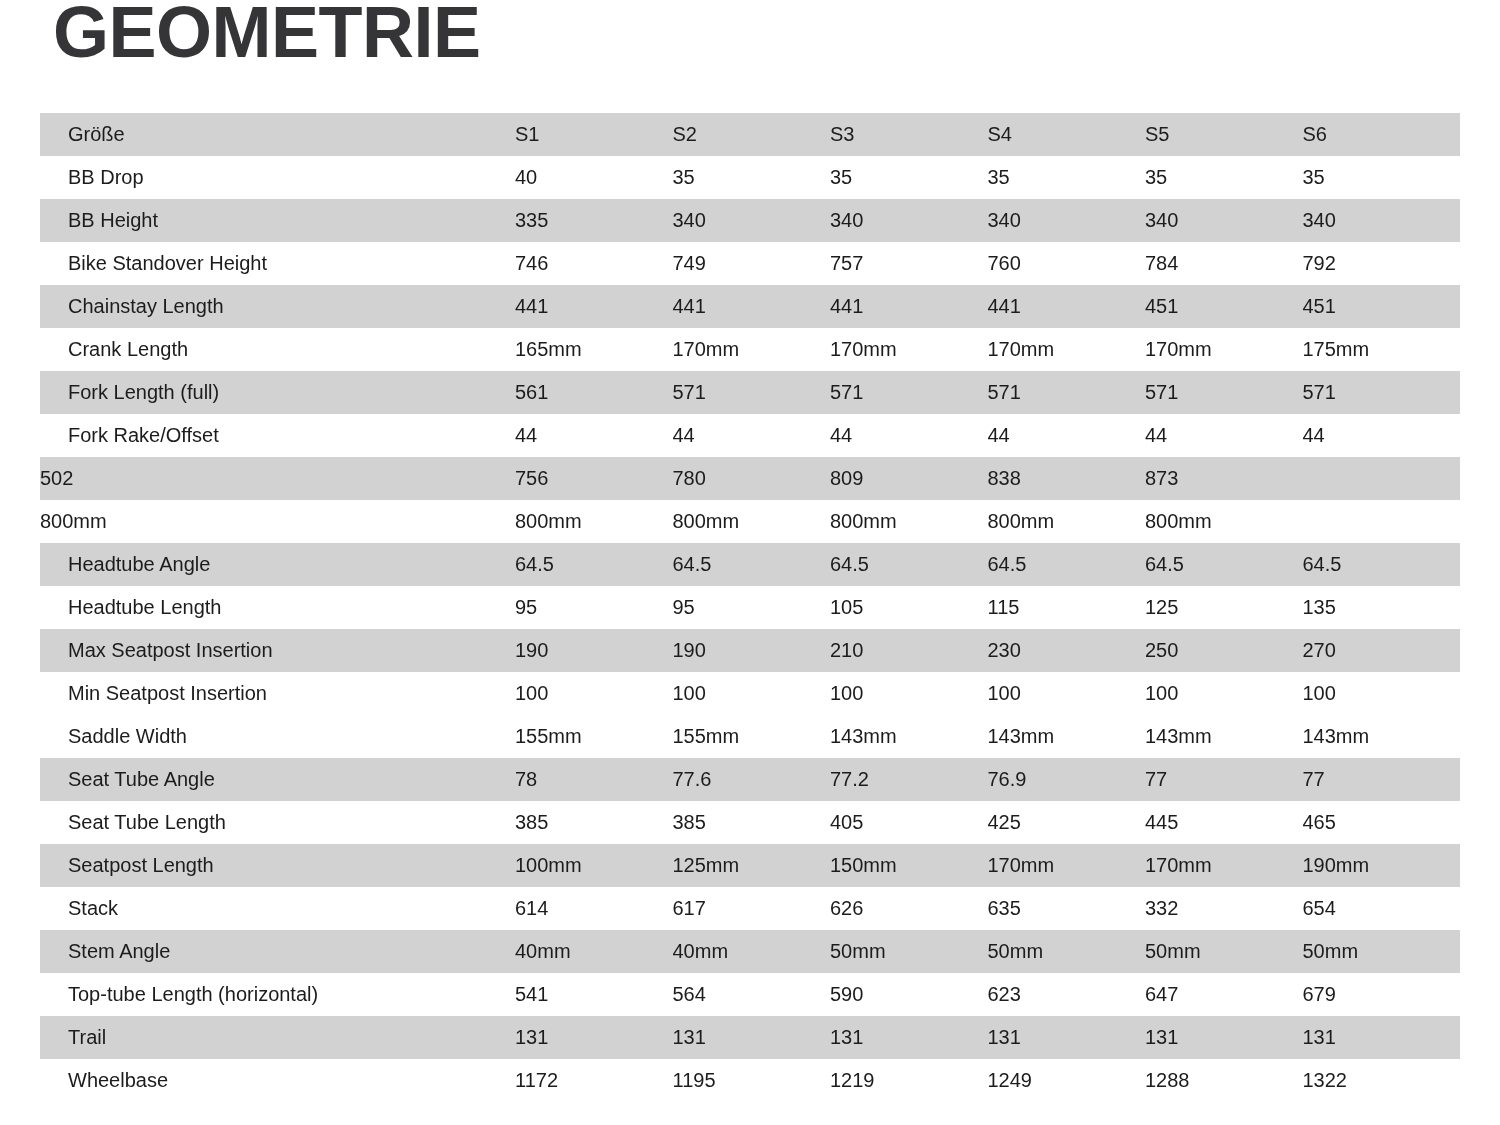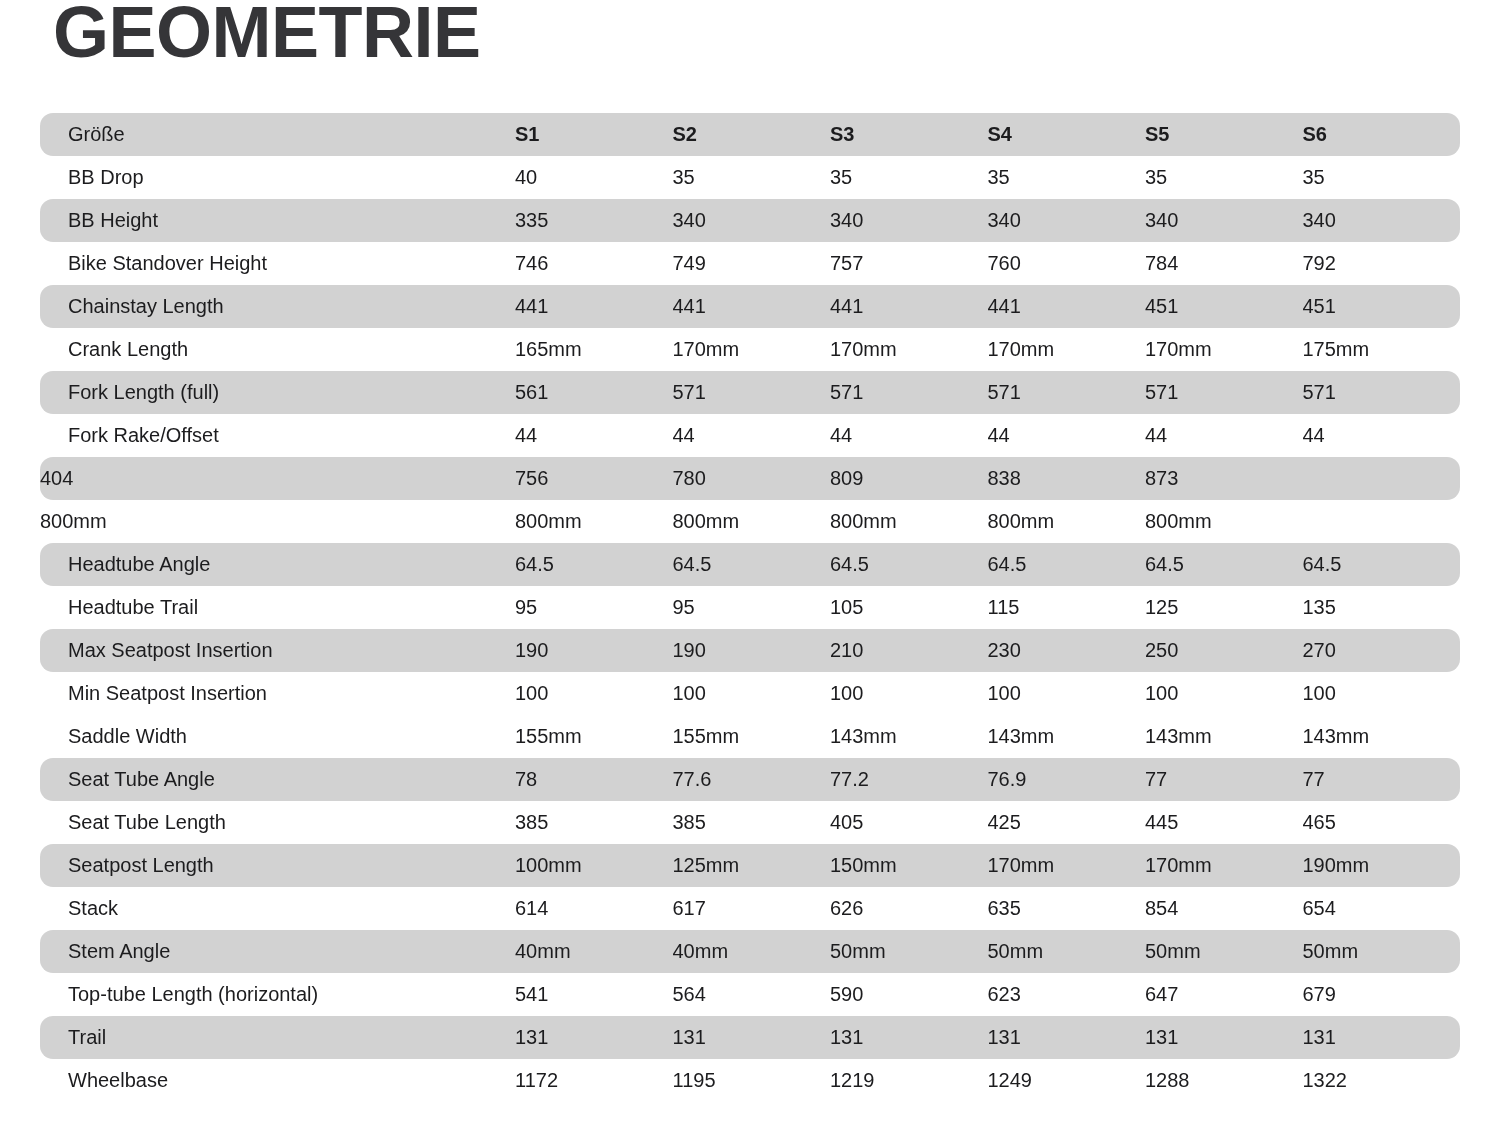--- a/index.html
+++ b/index.html
@@ -27,26 +27,25 @@
     left: 40px; top: 113px;
     width: 1420px;
   }
   .row {
     display: grid;
     grid-template-columns: 475px repeat(6, 157.5px);
     height: 43px;
     align-items: center;
     font-size: 20px;
     background: #ffffff;
-    border-radius: 13px;
   }
   .row.shade { background: #d2d2d2; }
   .cell { white-space: nowrap; overflow: hidden; }
   .cell.label { padding-left: 28px; }
-  .size-head { font-weight: bold; }
+  .size-head { font-weight: normal; }
 </style>
 </head>
 <body>
 
 <div class="page">
   <h1 class="title">GEOMETRIE</h1>
 
   <div class="geo-table">
     <div class="row shade">
       <div class="cell label">Größe</div>
@@ -116,21 +115,21 @@
       <div class="row">
         <div class="cell label">Fork Rake/Offset</div>
         <div class="cell value">44</div>
         <div class="cell value">44</div>
         <div class="cell value">44</div>
         <div class="cell value">44</div>
         <div class="cell value">44</div>
         <div class="cell value">44</div>
       </div>
       <div class="row shade">
-        <div class="cell value">404</div>
+        <div class="cell value">502</div>
         <div class="cell value">756</div>
         <div class="cell value">780</div>
         <div class="cell value">809</div>
         <div class="cell value">838</div>
         <div class="cell value">873</div>
       </div>
       <div class="row">
         <div class="cell value">800mm</div>
         <div class="cell value">800mm</div>
         <div class="cell value">800mm</div>
@@ -141,21 +140,21 @@
       <div class="row shade">
         <div class="cell label">Headtube Angle</div>
         <div class="cell value">64.5</div>
         <div class="cell value">64.5</div>
         <div class="cell value">64.5</div>
         <div class="cell value">64.5</div>
         <div class="cell value">64.5</div>
         <div class="cell value">64.5</div>
       </div>
       <div class="row">
-        <div class="cell label">Headtube Trail</div>
+        <div class="cell label">Headtube Length</div>
         <div class="cell value">95</div>
         <div class="cell value">95</div>
         <div class="cell value">105</div>
         <div class="cell value">115</div>
         <div class="cell value">125</div>
         <div class="cell value">135</div>
       </div>
       <div class="row shade">
         <div class="cell label">Max Seatpost Insertion</div>
         <div class="cell value">190</div>
@@ -209,21 +208,21 @@
         <div class="cell value">170mm</div>
         <div class="cell value">170mm</div>
         <div class="cell value">190mm</div>
       </div>
       <div class="row">
         <div class="cell label">Stack</div>
         <div class="cell value">614</div>
         <div class="cell value">617</div>
         <div class="cell value">626</div>
         <div class="cell value">635</div>
-        <div class="cell value">854</div>
+        <div class="cell value">332</div>
         <div class="cell value">654</div>
       </div>
       <div class="row shade">
         <div class="cell label">Stem Angle</div>
         <div class="cell value">40mm</div>
         <div class="cell value">40mm</div>
         <div class="cell value">50mm</div>
         <div class="cell value">50mm</div>
         <div class="cell value">50mm</div>
         <div class="cell value">50mm</div>

